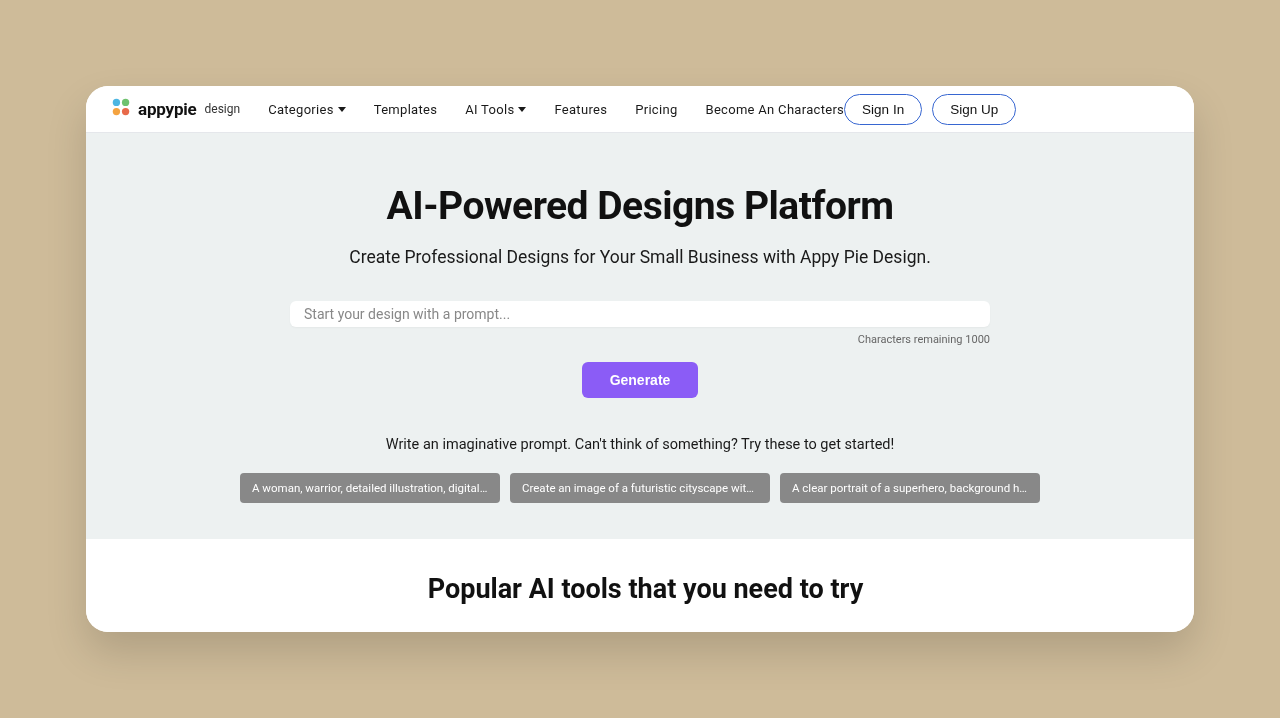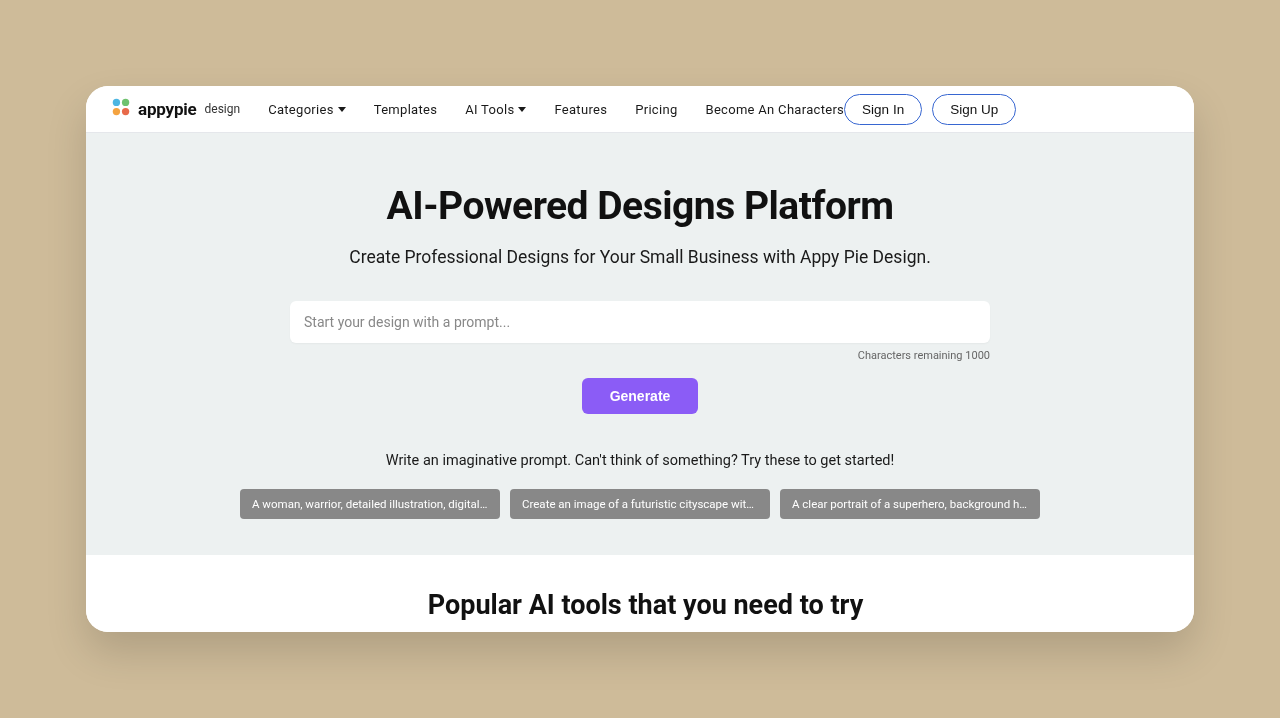--- a/index.html
+++ b/index.html
@@ -60,21 +60,21 @@
   border-radius: 18px;
   cursor: pointer;
 }
 
 .hero { background: #edf1f1; padding: 50px 0 36px 0; text-align: center; }
 .hero-title { font-size: 39px; font-weight: 700; color: #111; letter-spacing: -0.5px; }
 .hero-subtitle { font-size: 17.5px; color: #1a1a1a; margin-top: 18px; }
 .prompt-wrap { display: flex; flex-direction: column; align-items: center; margin-top: 34px; }
 .prompt-input {
   width: 700px;
-  height: 42px;
+  height: 26px;
   border: none;
   border-radius: 6px;
   padding: 0 14px;
   font-size: 14px;
   color: #555;
   font-family: inherit;
   resize: none;
   box-shadow: 0 1px 2px rgba(0,0,0,0.04);
   line-height: 42px;
 }

